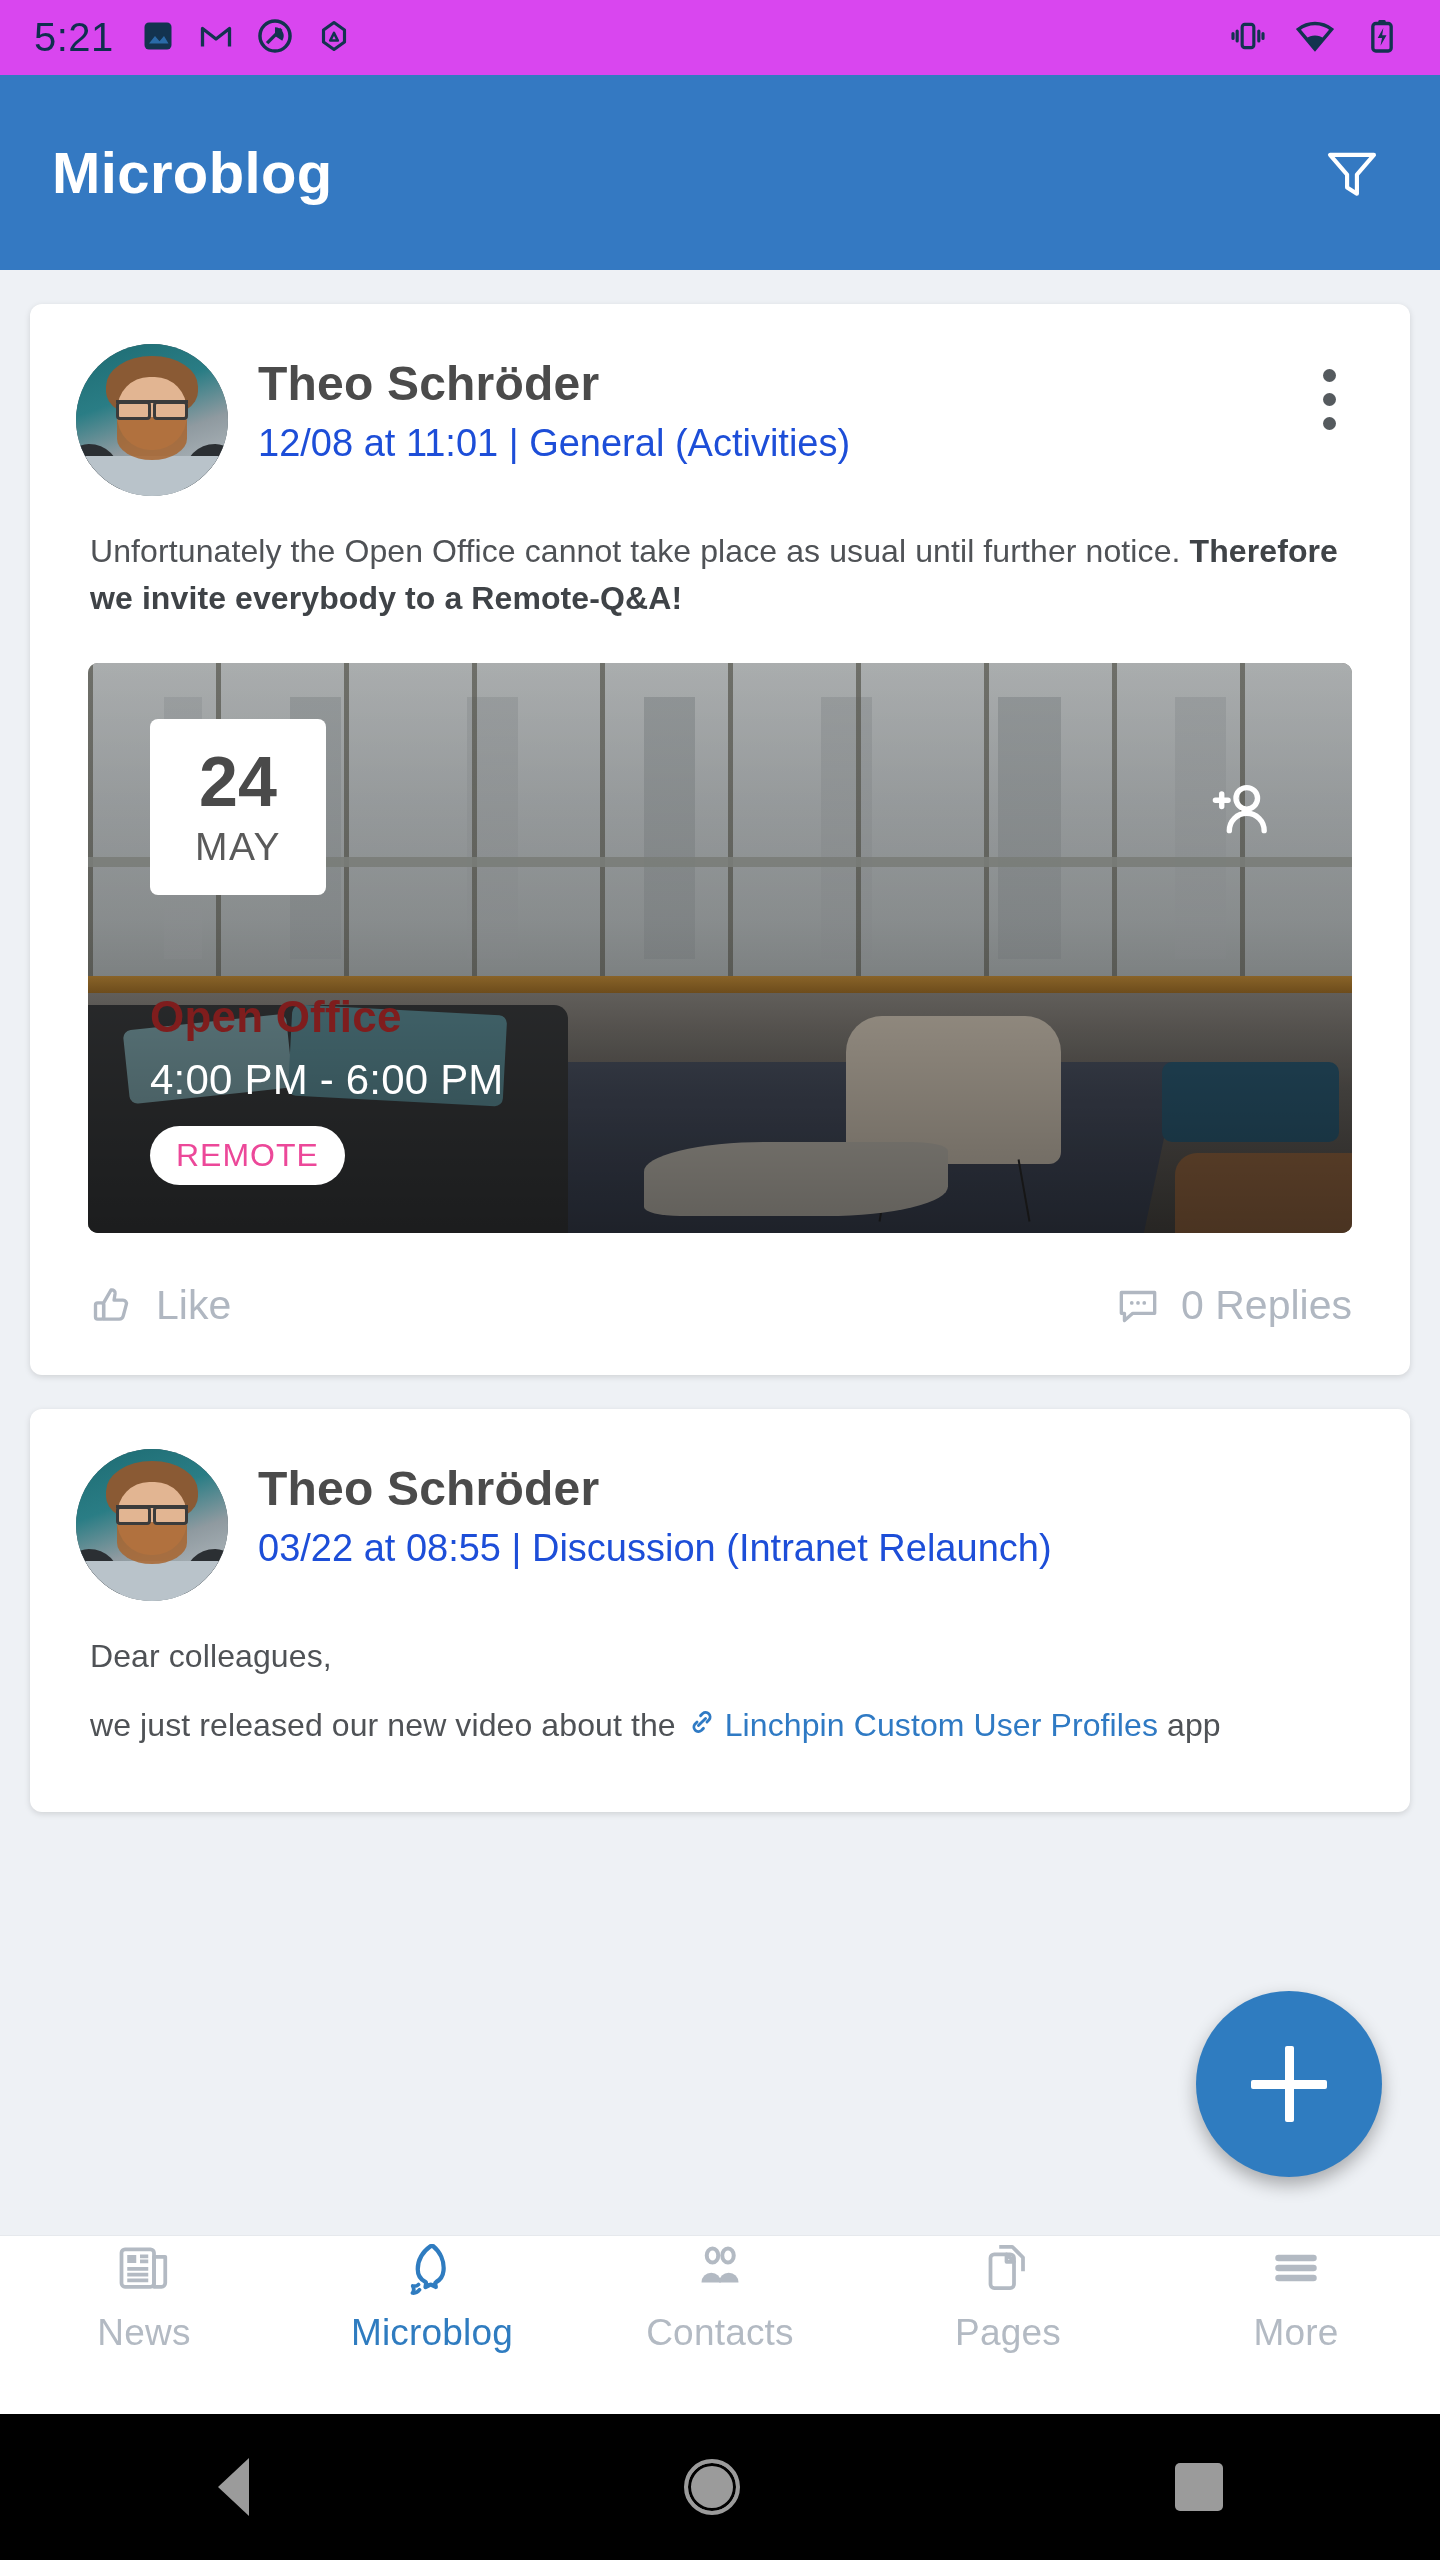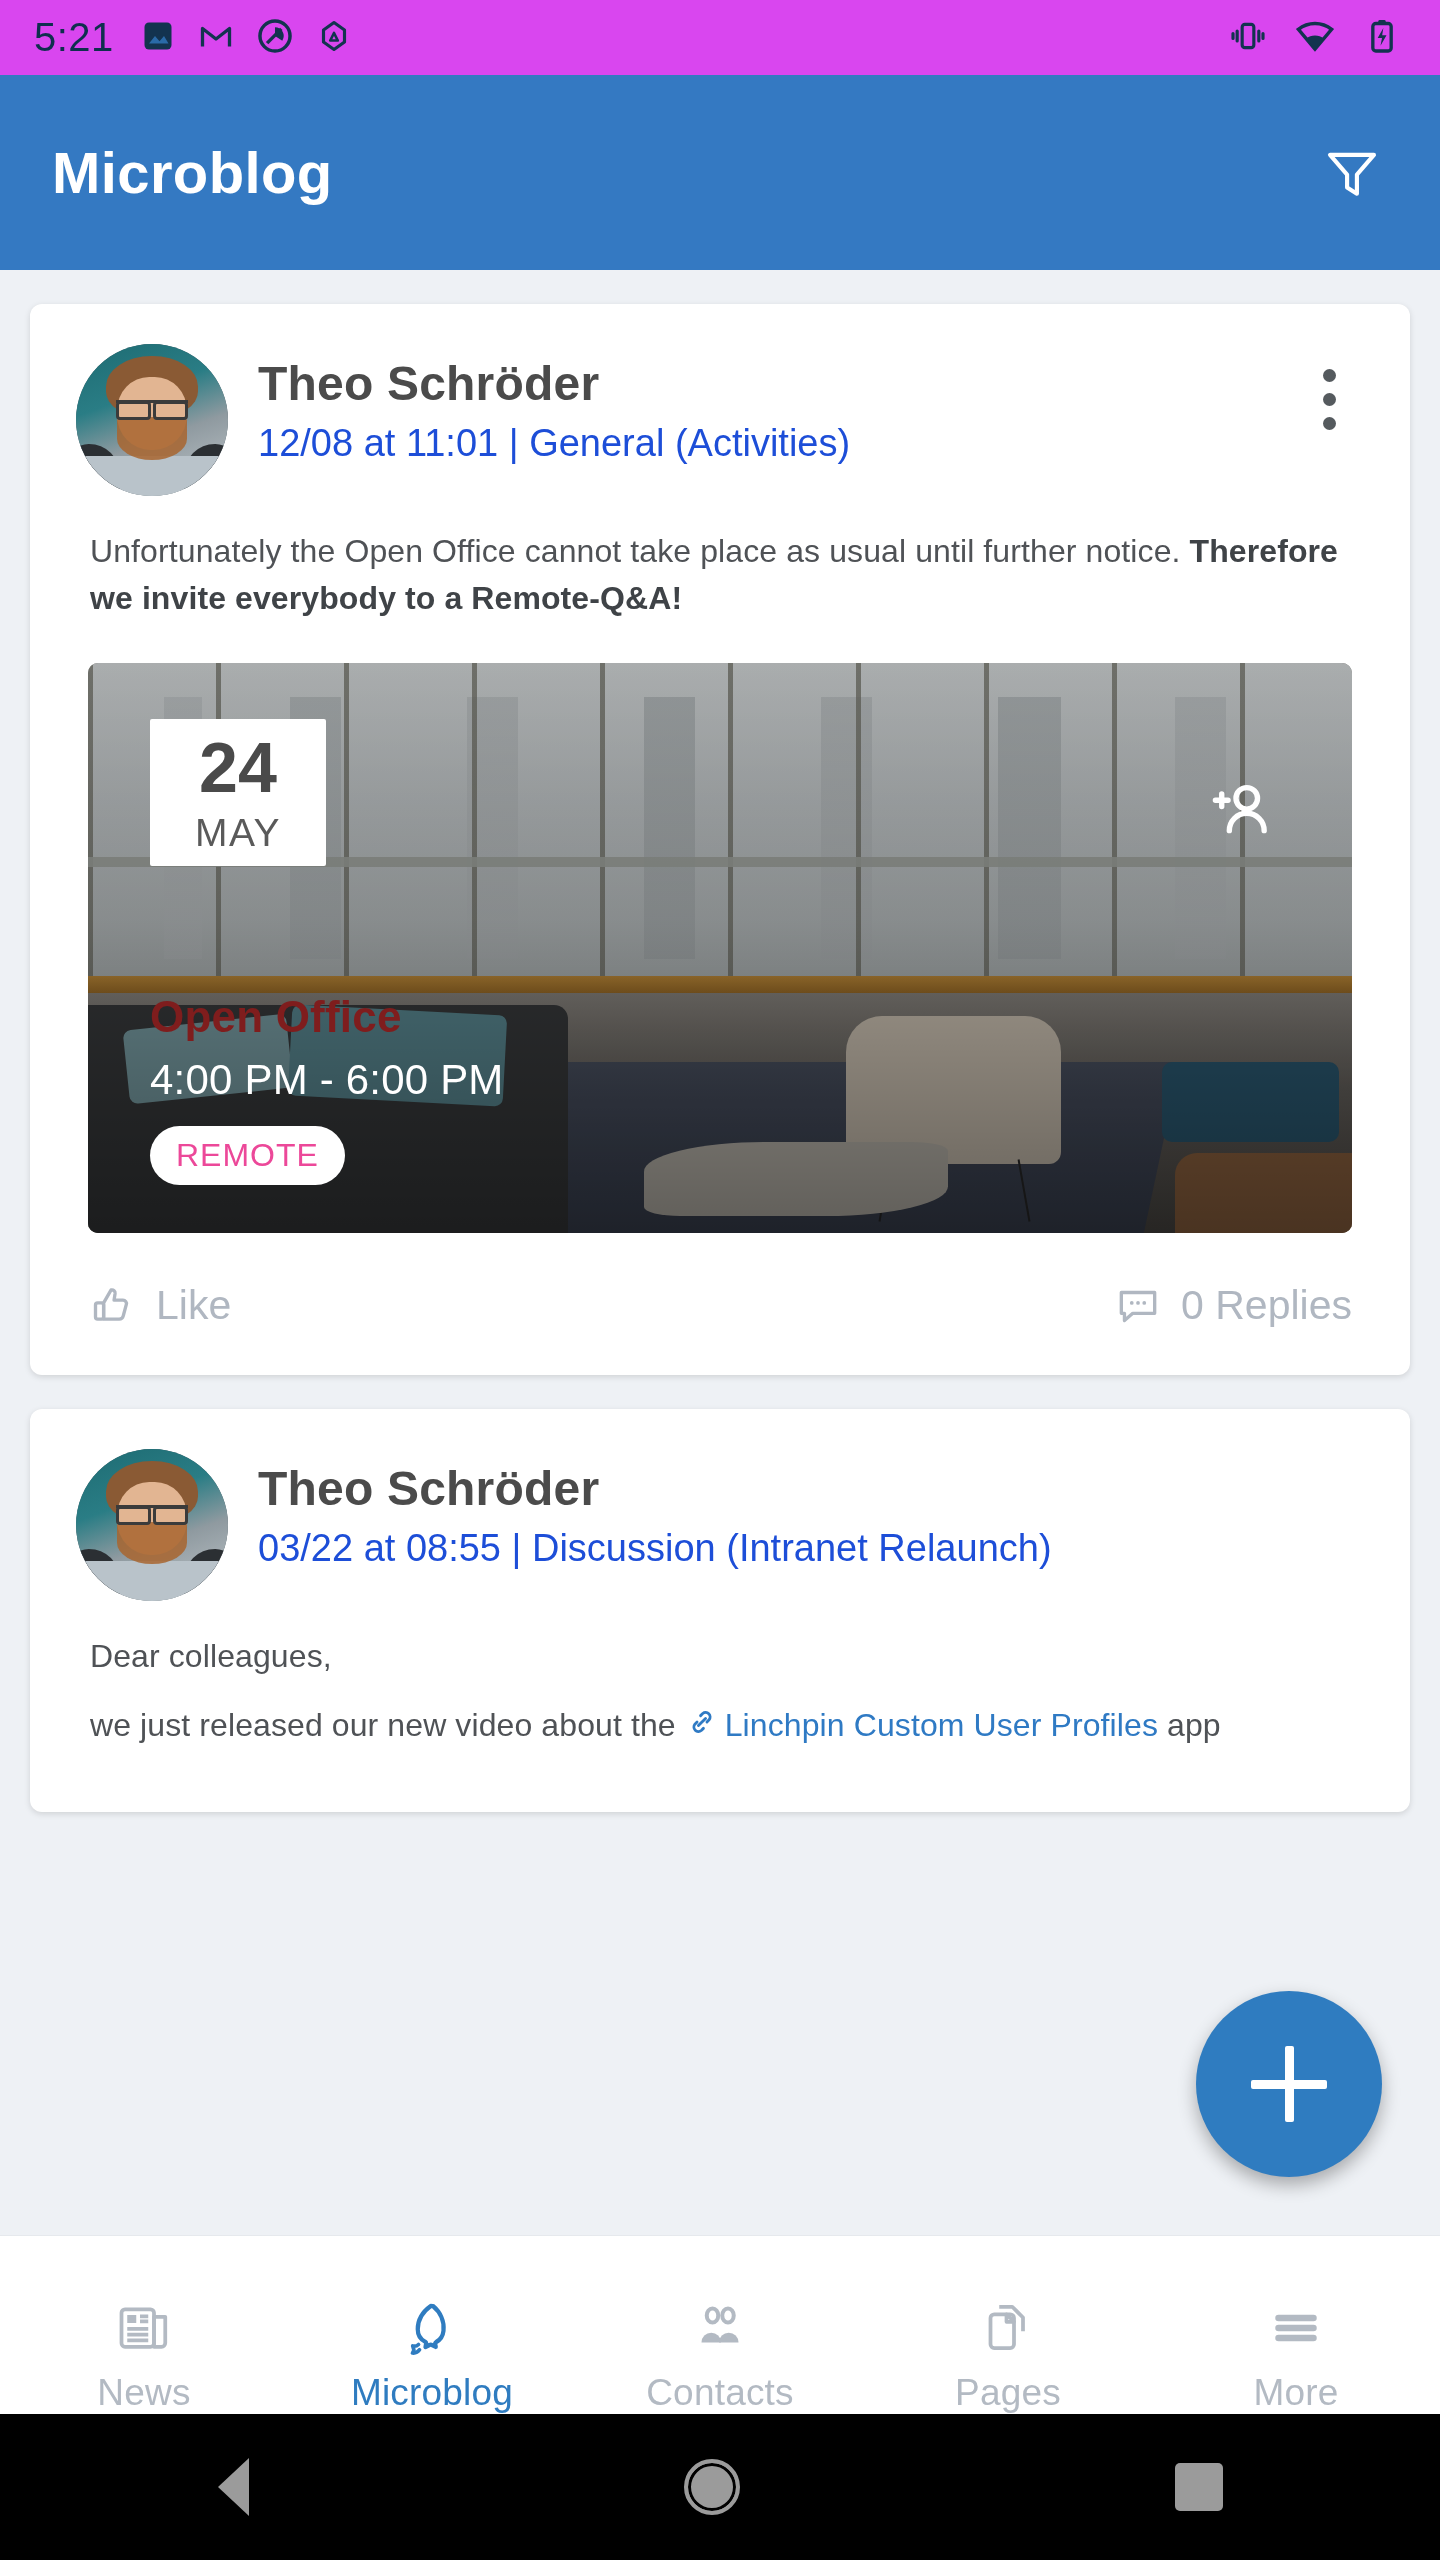--- a/index.html
+++ b/index.html
@@ -167,23 +167,23 @@
   .ev-chairleg{position:absolute;left:63%;top:87%;width:2px;height:11%;background:#2b2b2b;transform:rotate(10deg);}
   .ev-chairleg2{position:absolute;left:74%;top:87%;width:2px;height:11%;background:#2b2b2b;transform:rotate(-10deg);}
   .ev-table{position:absolute;left:44%;top:84%;width:24%;height:13%;background:#c9c4ba;border-radius:40% 12% 40% 12%;}
   .ev-otto{position:absolute;right:1%;top:70%;width:14%;height:14%;background:#2d5e78;border-radius:10px;}
   .ev-chair2{position:absolute;right:-2%;top:86%;width:16%;height:16%;background:#9a6b45;border-radius:22px 22px 0 0;}
   .event-scrim{position:absolute;inset:0;background:linear-gradient(180deg,rgba(0,0,0,.18) 0%,rgba(0,0,0,.26) 45%,rgba(0,0,0,.52) 100%);}
 
   .date-badge{
     position:absolute;
     left:62px; top:56px;
-    width:176px;height:147px;
+    width:176px;height:176px;
     background:#ffffff;
-    border-radius:2px;
+    border-radius:8px;
     display:flex;flex-direction:column;
     align-items:center;justify-content:center;
     gap:2px;
   }
   .date-day{font-size:70px;font-weight:700;color:#4a4a4a;line-height:1;}
   .date-month{font-size:39px;color:#5a5a5a;letter-spacing:1.5px;line-height:1;margin-top:8px;}
 
   .addperson{
     position:absolute;
     right:72px; top:110px;
@@ -238,21 +238,21 @@
 
   
   .bottomnav{
     position:absolute;
     left:0;right:0;
     bottom:146px;
     height:179px;
     background:#ffffff;
     border-top:1px solid #e6e9ed;
     display:flex;
-    align-items:flex-end;
+    align-items:flex-start;
     z-index:30;
   }
   .navitem{
     flex:1;
     display:flex;flex-direction:column;
     align-items:center;justify-content:center;
     gap:14px;
     cursor:pointer;
     color:#b3bac3;
   }

